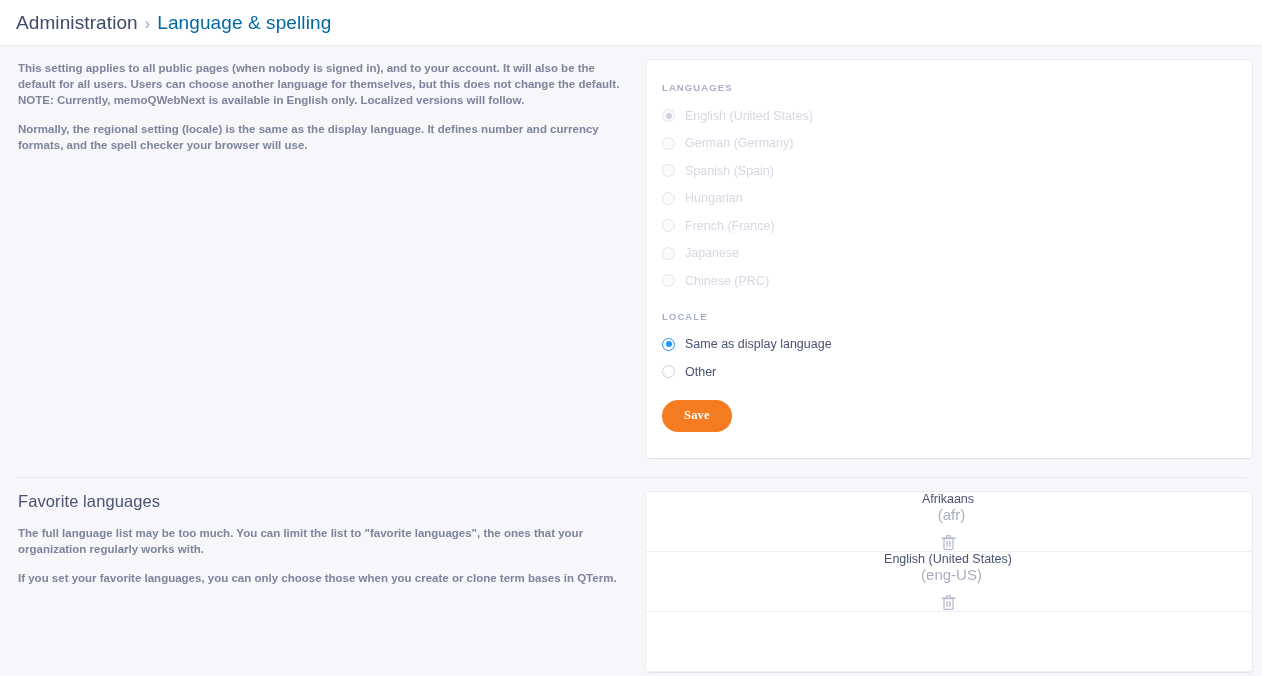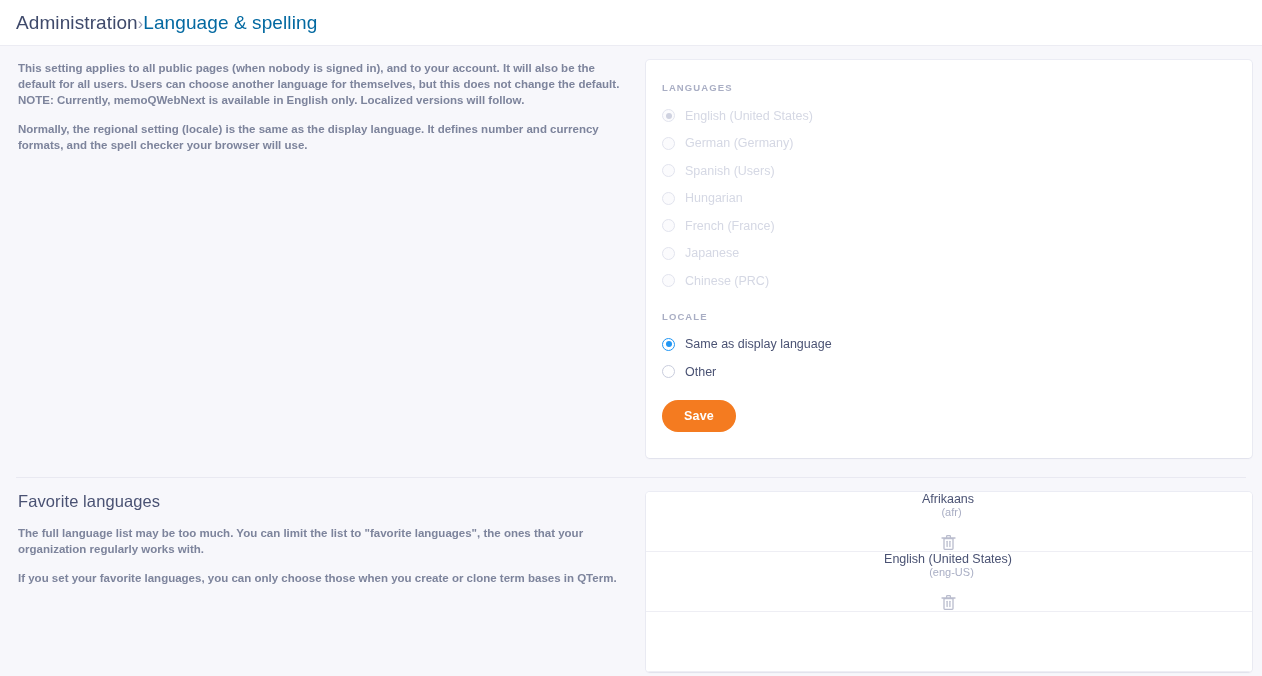--- a/index.html
+++ b/index.html
@@ -22,20 +22,21 @@
     border-bottom: 1px solid #ececf3;
     display: flex;
     align-items: center;
     padding: 0 16px;
   }
   .breadcrumb {
     font-size: 19px;
     letter-spacing: .1px;
     display: flex;
     align-items: baseline;
+    gap: 7px;
     white-space: nowrap;
   }
   .crumb-root { color: #3f4a6b; }
   .crumb-sep  { color: #9aa0b8; font-size: 16px; }
   .crumb-leaf { color: #0369a1; }
 
   
   .page { background: #f7f7fb; height: 630px; }
 
   .section {
@@ -129,21 +130,21 @@
     align-items: center;
     justify-content: center;
     height: 32px;
     padding: 0 22px;
     border: 0;
     border-radius: 17px;
     background: #f47b20;
     color: #ffffff;
     font-size: 12.5px;
     font-weight: 700;
-    font-family: Liberation Sans, sans-serif;
+    font-family: Liberation Serif, serif;
     letter-spacing: .2px;
     cursor: pointer;
   }
 
   .divider {
     height: 1px;
     background: #e9e9f1;
     margin: 19px 16px 0 16px;
   }
 
@@ -157,21 +158,21 @@
     border-bottom: 1px solid #eeeef4;
     background: #fff;
     flex-direction: column;
   }
   .list-row:last-child { border-bottom: 1px solid #eeeef4; }
   .row-name {
     font-size: 12.5px;
     color: #4a5273;
   }
   .row-code {
-    font-size: 11px;
+    font-size: 15px;
     color: #a9aec4;
     margin-left: 7px;
   }
   .row-spacer { flex: 1 1 auto; }
   .trash { width: 15px; height: 17px; cursor: pointer; display: block; }
   .trash path, .trash rect, .trash line {
     stroke: #b9bccd; stroke-width: 1.3; fill: none;
     stroke-linecap: round;
   }
 </style>
@@ -203,21 +204,21 @@
             <div class="radio-row">
               <span class="radio checked disabled"></span>
               <span class="radio-label disabled">English (United States)</span>
             </div>
             <div class="radio-row">
               <span class="radio disabled"></span>
               <span class="radio-label disabled">German (Germany)</span>
             </div>
             <div class="radio-row">
               <span class="radio disabled"></span>
-              <span class="radio-label disabled">Spanish (Users)</span>
+              <span class="radio-label disabled">Spanish (Spain)</span>
             </div>
             <div class="radio-row">
               <span class="radio disabled"></span>
               <span class="radio-label disabled">Hungarian</span>
             </div>
             <div class="radio-row">
               <span class="radio disabled"></span>
               <span class="radio-label disabled">French (France)</span>
             </div>
             <div class="radio-row">

